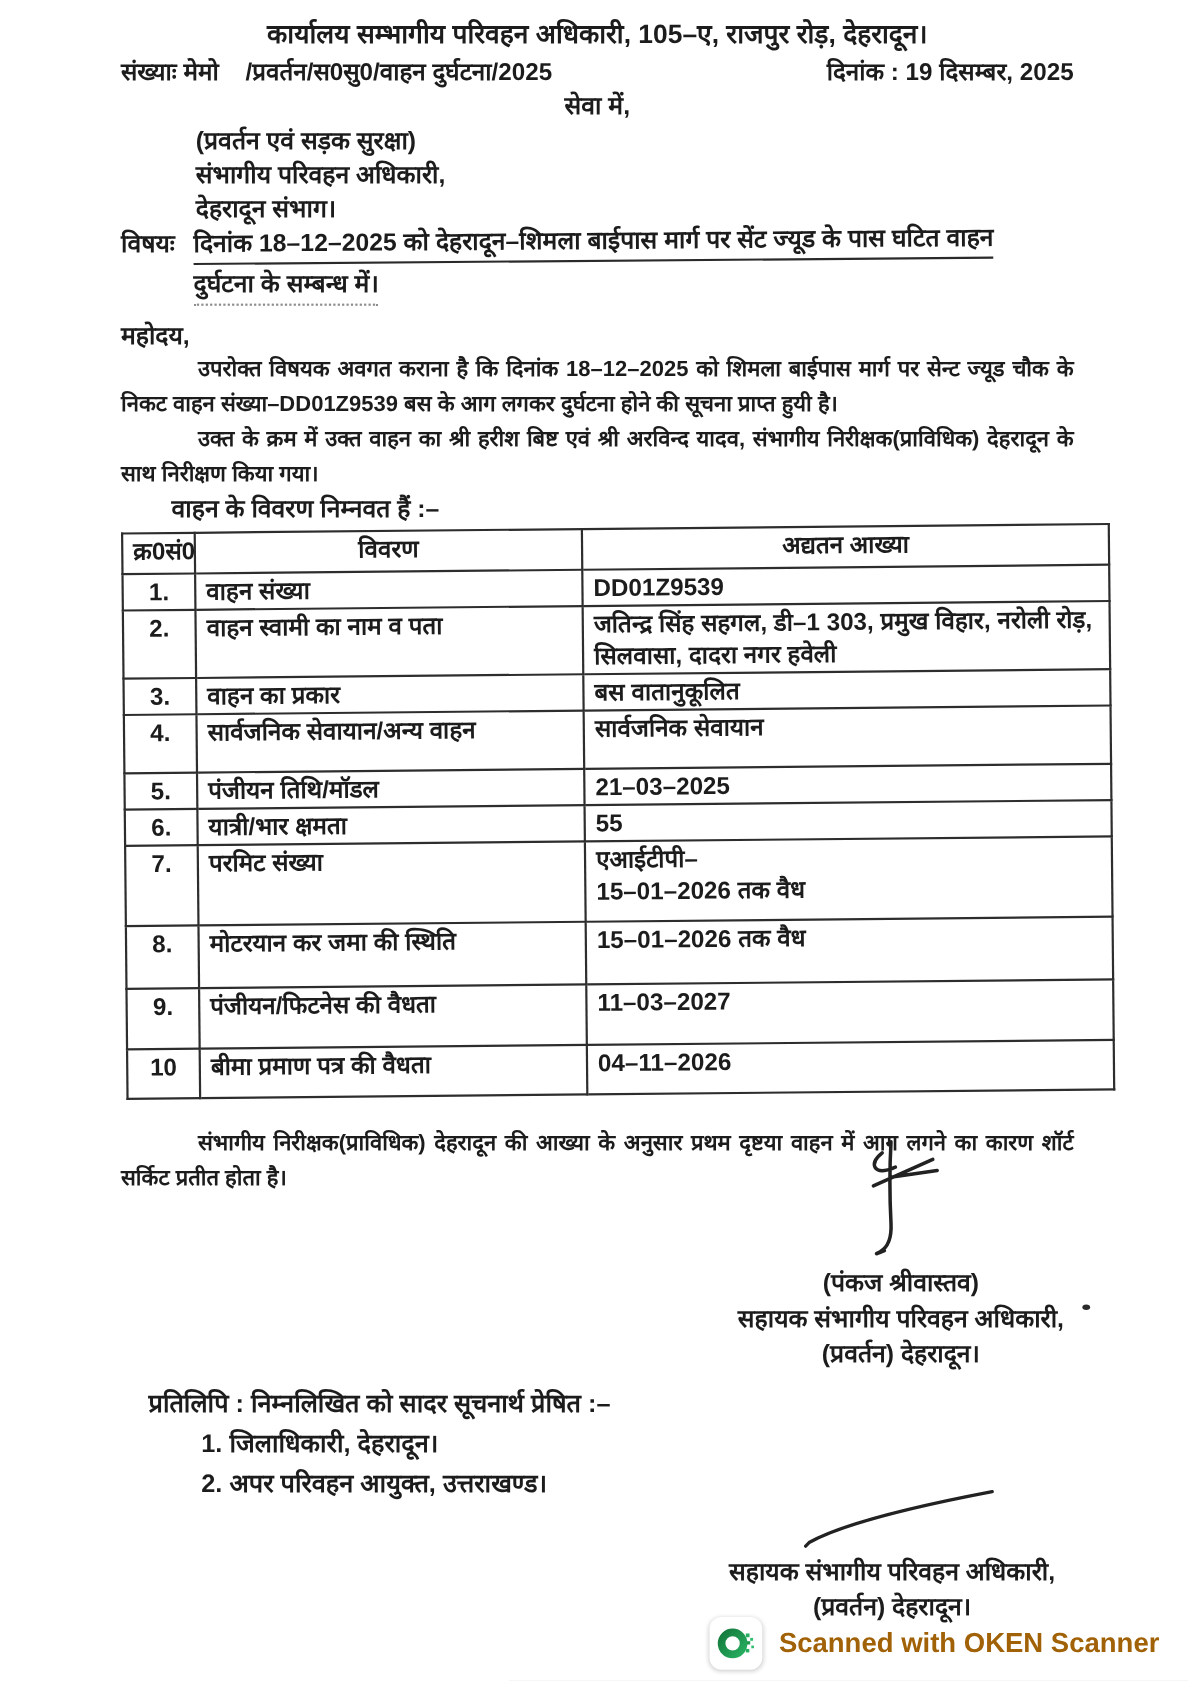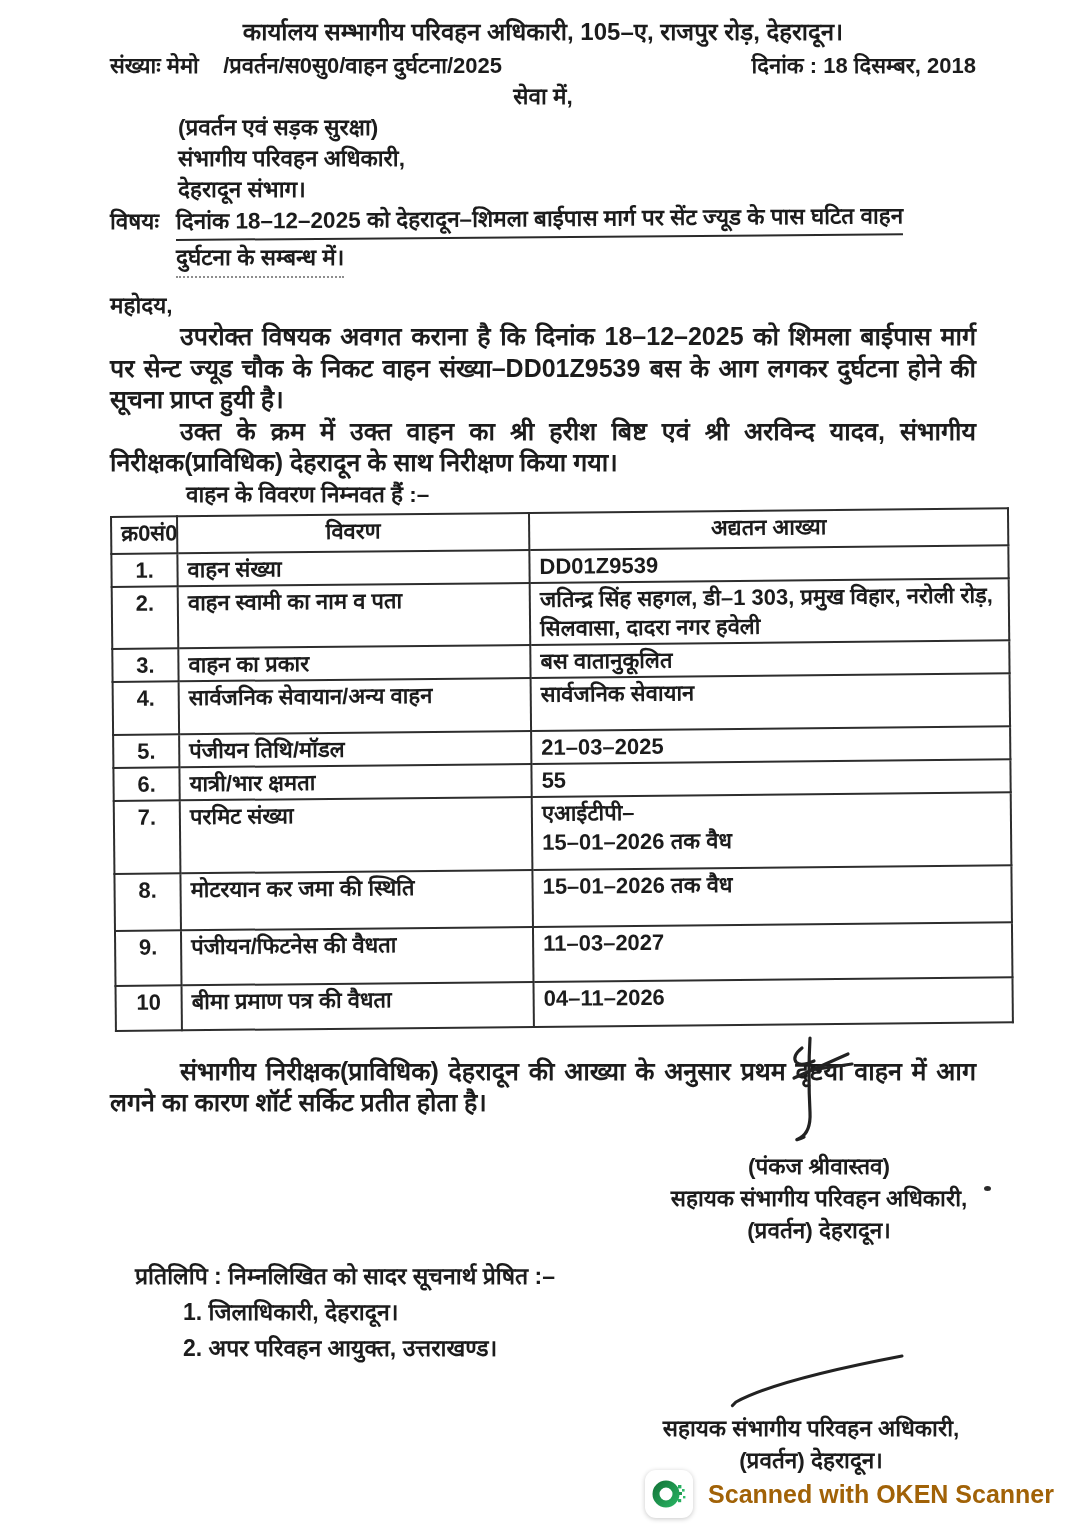--- a/index.html
+++ b/index.html
@@ -13,22 +13,22 @@
   .memo-row{display:flex;justify-content:space-between;font-size:22px;font-weight:600;line-height:32px;white-space:pre-wrap;}
   .line{font-size:22.5px;font-weight:600;line-height:30px;text-align:center;}
   .addr{margin-left:68px;}
   .addr div{font-size:22.5px;font-weight:600;line-height:31px;}
   .subject{display:flex;margin-top:0;font-size:22.5px;font-weight:700;line-height:33px;}
   .subject-label{flex:0 0 66px;}
   .subject-text{flex:1;}
   .u1{display:inline-block;border-bottom:2px solid #2a2a2a;transform:rotate(-0.45deg);transform-origin:left bottom;padding-bottom:1px;}
   .u2{display:inline-block;border-bottom:2px dotted #8d8d8d;padding-bottom:2px;}
   .salutation{margin-top:12px;font-size:22.5px;font-weight:600;line-height:31px;}
-  .para{font-size:25px;font-weight:600;line-height:31.5px;text-align:justify;text-indent:70px;margin:0;}
-  .lead{font-size:22.5px;font-weight:600;line-height:31px;margin-left:76px;}
+  .para{font-size:20px;font-weight:600;line-height:31.5px;text-align:justify;text-indent:70px;margin:0;}
+  .lead{font-size:22.5px;font-weight:600;line-height:31px;margin-left:46px;}
   .table-wrap{margin-top:6px;transform:rotate(-0.55deg);transform-origin:left top;}
   table{border-collapse:collapse;width:897px;font-size:22px;font-weight:600;table-layout:fixed;}
   th,td{border:2px solid #2d2d2d;padding:1px 9px;vertical-align:top;line-height:29px;}
   th{font-weight:700;text-align:center;}
   td.sn{text-align:center;}
   tr.h36 td,tr.h36 th{height:33px;}
   tr.h30 td{height:27px;}
   tr.h58 td{height:55px;}
   tr.h52 td{height:49px;}
   tr.h72 td{height:69px;}
@@ -50,21 +50,21 @@
 </head>
 <body>
 
 <div class="page">
   <div class="doc">
 
     <div class="office-header">कार्यालय सम्भागीय परिवहन अधिकारी, 105–ए, राजपुर रोड़, देहरादून।</div>
 
     <div class="memo-row">
       <span>संख्याः मेमो    /प्रवर्तन/स0सु0/वाहन दुर्घटना/2025</span>
-      <span>दिनांक : 18 दिसम्बर, 2018</span>
+      <span>दिनांक : 19 दिसम्बर, 2025</span>
     </div>
 
     <div class="line">सेवा में,</div>
 
     <div class="addr">
       <div>(प्रवर्तन एवं सड़क सुरक्षा)</div>
       <div>संभागीय परिवहन अधिकारी,</div>
       <div>देहरादून संभाग।</div>
     </div>
 

